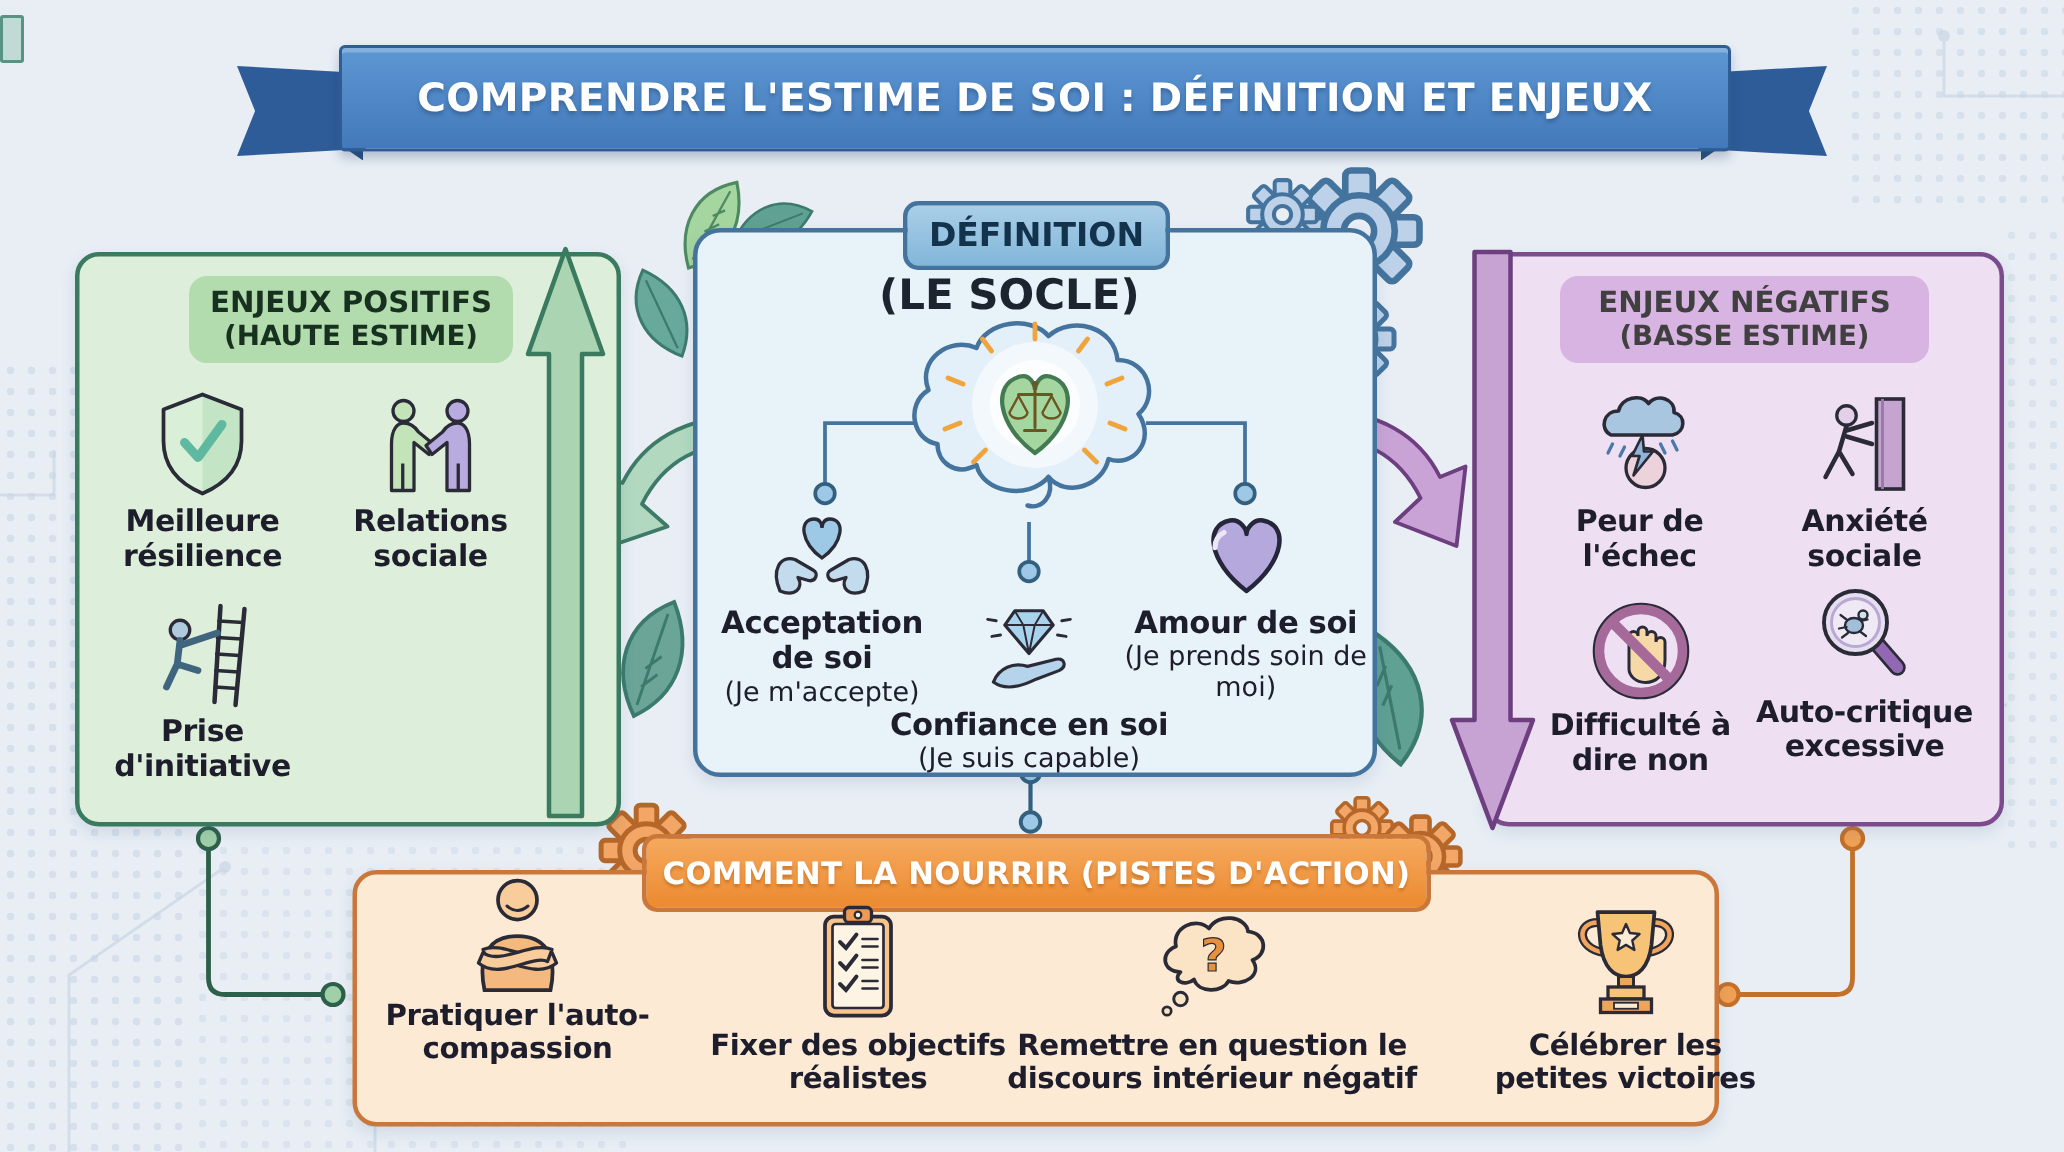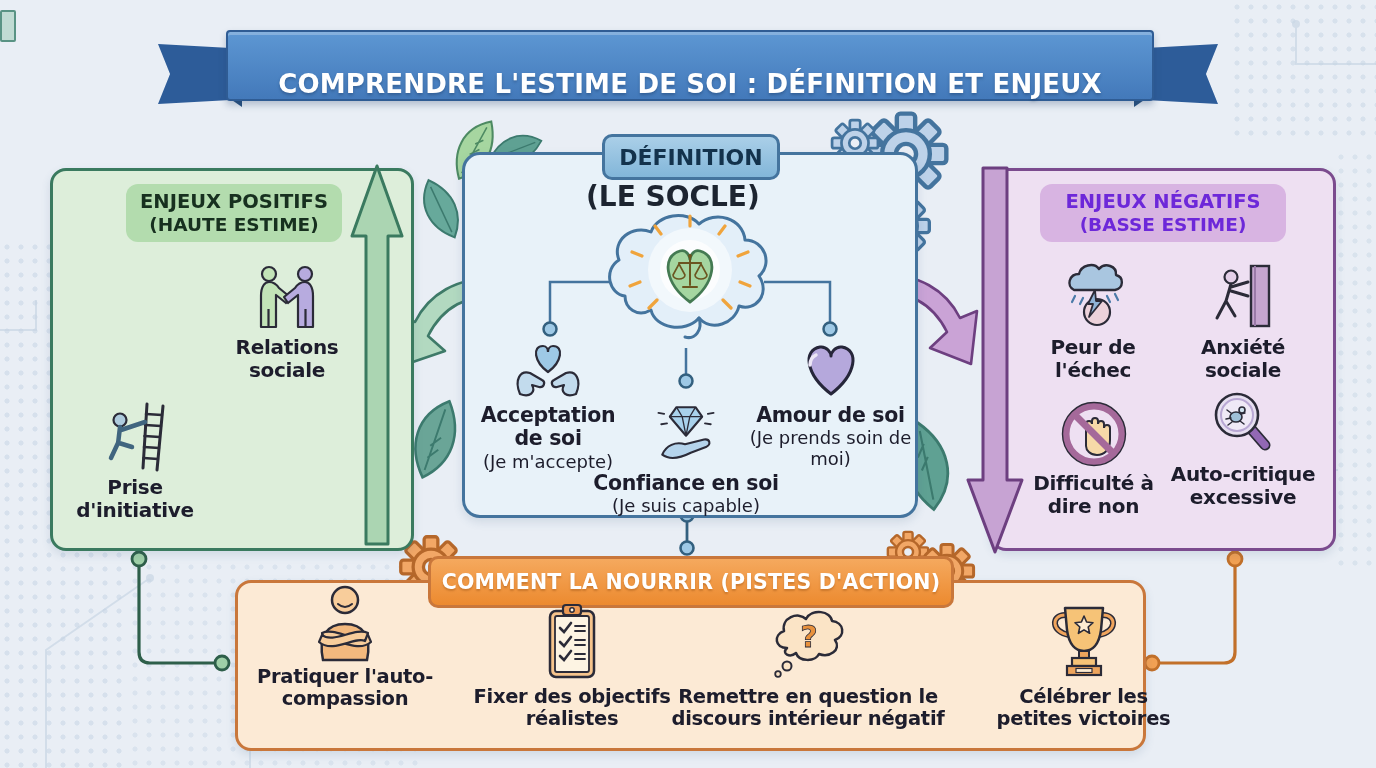--- a/index.html
+++ b/index.html
@@ -16,38 +16,38 @@
 
   
   .tab{position:absolute;top:44px;width:86px;height:60px;background:#2d5c99;z-index:5;}
   .tab.l{left:158px;clip-path:polygon(0 0,100% 8%,100% 92%,0 100%,14% 50%);}
   .tab.r{left:1132px;clip-path:polygon(0 8%,100% 0,86% 50%,100% 100%,0 92%);}
   .fold{position:absolute;top:96px;width:16px;height:11px;background:#26507f;z-index:5;}
   .fold.l{left:226px;clip-path:polygon(0 0,100% 0,100% 100%);}
   .fold.r{left:1134px;clip-path:polygon(0 0,100% 0,0 100%);}
   .banner{position:absolute;left:226px;top:30px;width:924px;height:67px;z-index:6;
           background:linear-gradient(#5d97d3,#4379ba);border:2px solid #2f5c94;border-radius:4px;
-          display:flex;align-items:flex-end;justify-content:center;
+          display:flex;align-items:center;justify-content:center;
           box-shadow:inset 0 3px 0 rgba(255,255,255,.25),0 4px 7px rgba(40,70,110,.28);}
   .banner-title{color:#fff;font-weight:700;font-size:26px;letter-spacing:.2px;white-space:nowrap;
                 text-shadow:0 2px 3px rgba(25,55,95,.4);}
 
   
   .panel{position:absolute;border-radius:16px;z-index:3;box-shadow:0 4px 10px rgba(60,90,130,.14);}
   .def-panel{left:462px;top:152px;width:450px;height:360px;background:#e8f2f9;border:3px solid #44749e;border-radius:18px;}
   .pos-panel{left:50px;top:168px;width:358px;height:377px;background:#ddeeda;border:3px solid #3a7a5f;}
   .neg-panel{left:990px;top:168px;width:340px;height:377px;background:#eee0f2;border:3px solid #7b4b8e;}
   .act-panel{left:235px;top:580px;width:905px;height:165px;background:#fcead5;border:3px solid #c9773b;}
 
   .badge{position:absolute;z-index:4;display:flex;flex-direction:column;align-items:center;justify-content:center;
          text-align:center;border-radius:12px;}
   .def-badge{left:602px;top:134px;width:172px;height:40px;background:linear-gradient(#aacfe8,#82b6d9);
              border:3px solid #44749e;border-radius:10px;font-weight:700;font-size:22px;color:#13324c;}
   .pos-badge{left:126px;top:184px;width:216px;height:58px;background:#b3dcae;color:#17301f;}
-  .neg-badge{left:1040px;top:184px;width:246px;height:58px;background:#d8b4e2;color:#6d28d9;}
+  .neg-badge{left:1040px;top:184px;width:246px;height:58px;background:#d8b4e2;color:#404040;}
   .badge .t1{font-weight:700;font-size:19.5px;line-height:1.2;}
   .badge .t2{font-weight:700;font-size:18.5px;line-height:1.2;}
   .act-badge{left:428px;top:556px;width:520px;height:46px;background:linear-gradient(#f5a95e,#ec8a2f);
              border:3px solid #c9773b;border-radius:10px;color:#fff;font-weight:700;font-size:20.5px;
              letter-spacing:.2px;white-space:nowrap;text-shadow:0 2px 2px rgba(150,80,20,.4);}
 
   .def-sub{position:absolute;left:586px;top:180px;width:200px;text-align:left;z-index:4;
            font-weight:700;font-size:28px;color:#1c2430;}
 
   .item{position:absolute;z-index:4;display:flex;flex-direction:column;align-items:center;text-align:center;}
@@ -198,20 +198,29 @@
 
   <div class="panel pos-panel"></div>
   <svg class="abs z4" style="left:348px;top:162px;" width="58" height="385" viewBox="0 0 58 385">
     <path d="M29 4 L54 74 L40 74 L40 382 L18 382 L18 74 L4 74 Z" fill="#abd5b2" stroke="#3a7a5f" stroke-width="3" stroke-linejoin="round"></path>
   </svg>
   <div class="badge pos-badge">
     <div class="t1">ENJEUX POSITIFS</div>
     <div class="t2">(HAUTE ESTIME)</div>
   </div>
 
+  <div class="item" style="left:55px;top:260px;width:160px;">
+    <svg width="64" height="72" viewBox="0 0 64 72">
+      <path d="M32 3 58 13 V34 C58 53 46 63 32 69 C18 63 6 53 6 34 V13 Z" fill="#d9efd7"></path>
+      <path d="M32 3 58 13 V34 C58 53 46 63 32 69 Z" fill="#c3e5c6"></path>
+      <path d="M32 3 58 13 V34 C58 53 46 63 32 69 C18 63 6 53 6 34 V13 Z" fill="none" stroke="#2b2b38" stroke-width="2.5" stroke-linejoin="round"></path>
+      <path d="M20 35 29 45 45 23" fill="none" stroke="#5fb8a0" stroke-width="6" stroke-linecap="round" stroke-linejoin="round"></path>
+    </svg>
+    <div class="lbl">Meilleure résilience</div>
+  </div>
 
   <div class="item" style="left:207px;top:260px;width:160px;">
     <svg width="72" height="72" viewBox="0 0 72 66">
       <g stroke="#2b2b38" stroke-width="2.2" stroke-linejoin="round">
         <circle cx="18" cy="11" r="7" fill="#c3e4b8"></circle>
         <path d="M10 64 V33 C10 23 14 19 18 19 C23 19 26 22 28 25 L39 34 35 40 25 32 V64 Z" fill="#c3e4b8"></path>
         <circle cx="54" cy="11" r="7" fill="#b7abdf"></circle>
         <path d="M62 64 V33 C62 23 58 19 54 19 C49 19 46 22 44 25 L33 34 37 40 47 32 V64 Z" fill="#b7abdf"></path>
         <path d="M17.5 46 V64 M54.5 46 V64" fill="none"></path>
       </g>

